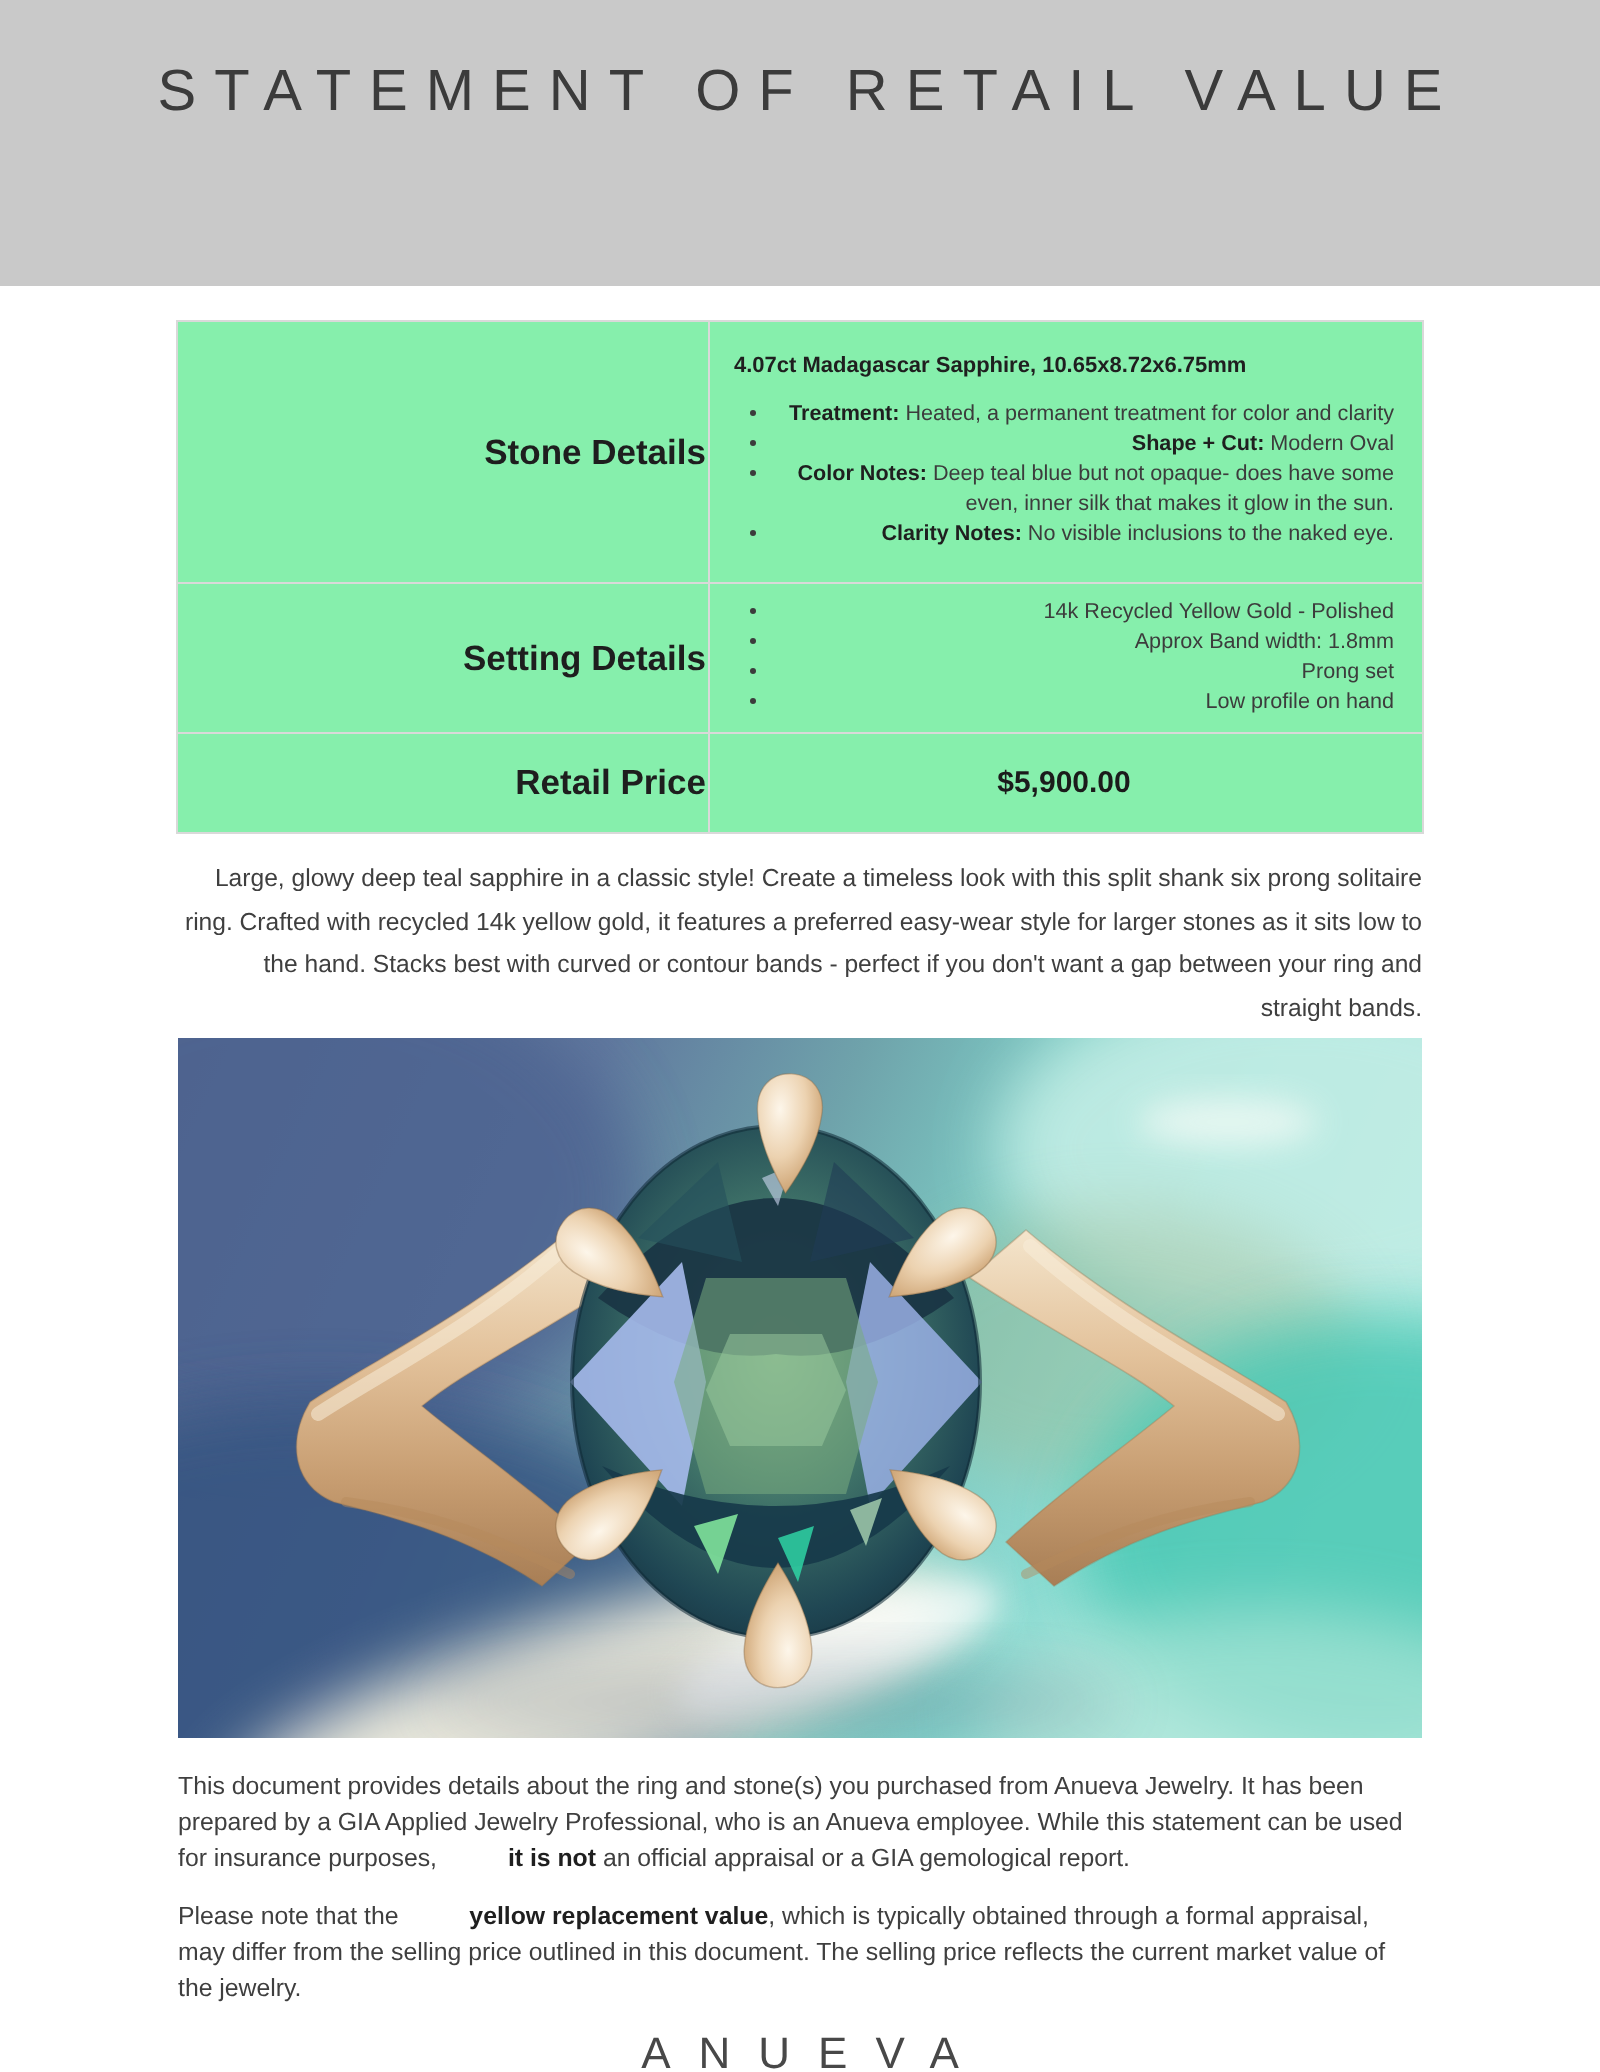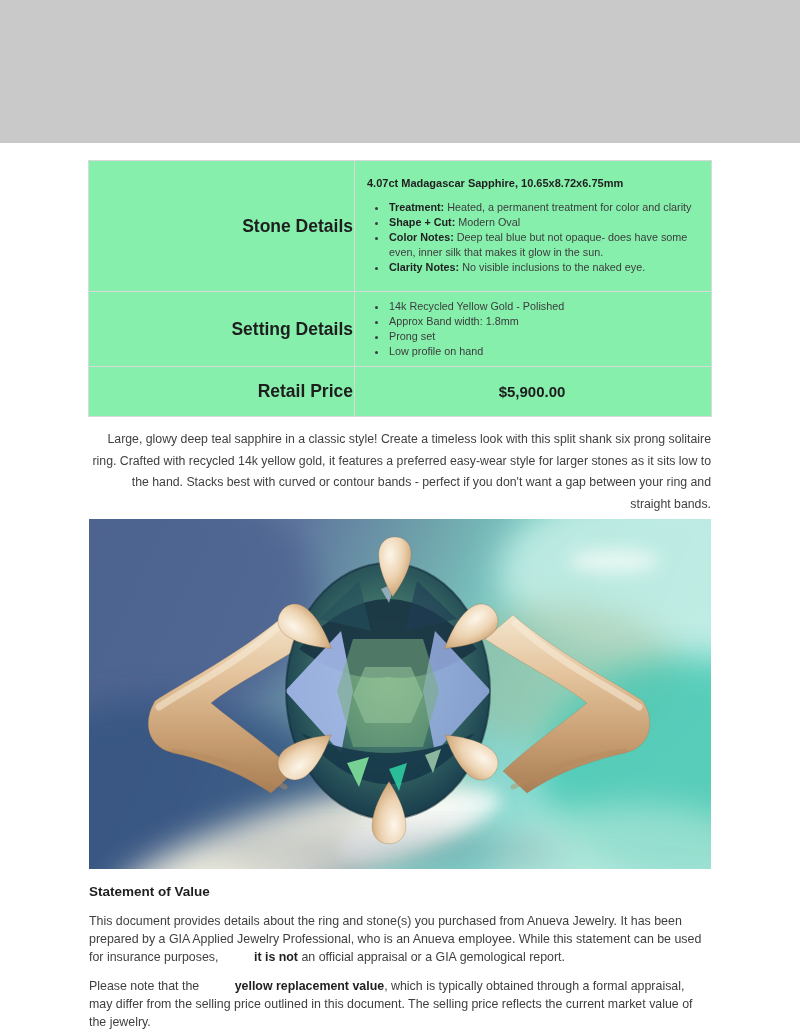--- a/index.html
+++ b/index.html
@@ -25,21 +25,21 @@
   .content { width:624px; margin:0 auto; }
   .spec-table { width:100%; border-collapse:collapse; margin-top:17px; }
   .spec-table td { border:1px solid #d9d9d9; vertical-align:middle; background:#86efac; }
   td.label-cell {
     width:266px; padding-left:63px; font-size:17.5px; font-weight:700; color:#1e1e1e;text-align:right;
   }
   td.value-cell { padding:16px 14px 16px 12px; }
   .cell-heading { margin:0 0 11px; font-size:11px; font-weight:700; color:#1f1f1f; }
   .bullets { margin:0; padding-left:21px; }
   .bullets li {
-    font-size:10.8px; line-height:15px; color:#3c3c3c; padding-left:1px;
+    font-size:10.8px; line-height:15px; color:#3c3c3c; padding-left:1px;text-align:right;
   }
   .bullets li b { color:#1f1f1f; }
   tr.setting-row td.value-cell { padding:7px 14px 7px 12px; }
   tr.price-row td.label-cell { height:48px; }
   .price-value { text-align:center; font-size:15px; font-weight:700; color:#1b1b1b; }
   
   .description {
     width:622px; margin:12px auto 0; font-size:12.3px; line-height:21.5px; color:#3f3f3f;text-align:right;
   }
   
@@ -54,20 +54,21 @@
   .brand { text-align:center; margin-top:9px; }
   .brand .name {
     font-size:22px; font-weight:400; letter-spacing:14px; text-indent:14px;
     color:#484848;
   }
 </style>
 </head>
 <body>
 
 <div class="header">
+  <h1>STATEMENT OF RETAIL VALUE</h1>
 </div>
 
 <div class="content">
   <table class="spec-table">
     <tbody>
         <tr class="stone-row">
       <td class="label-cell">Stone Details</td>
       <td class="value-cell">
         <p class="cell-heading">4.07ct Madagascar Sapphire, 10.65x8.72x6.75mm</p>
         <ul class="bullets">
@@ -185,21 +186,20 @@
       <use href="#prong" transform="translate(206,102) rotate(-53) scale(1.2)"></use>
       <use href="#prong" transform="translate(392,102) rotate(53) scale(1.2)"></use>
       <use href="#prong" transform="translate(206,244) rotate(-128) scale(1.2)"></use>
       <use href="#prong" transform="translate(392,244) rotate(128) scale(1.2)"></use>
       <use href="#prong" transform="translate(300,308) rotate(180) scale(1.2)"></use>
     </g>
   </svg>
 </div>
 
 <div class="sov">
-  <h3>Statement of Value</h3>
   <p><span>This document provides details about the ring and stone(s) you purchased from Anueva Jewelry. It has been prepared by a GIA Applied Jewelry Professional, who is an Anueva employee. While this statement can be used for insurance purposes, </span><b>it is not</b><span> an official appraisal or a GIA gemological report.</span></p>
   <p><span>Please note that the </span><b>yellow replacement value</b><span>, which is typically obtained through a formal appraisal, may differ from the selling price outlined in this document. The selling price reflects the current market value of the jewelry.</span></p>
 </div>
 
 <div class="brand">
   <div class="name">ANUEVA</div>
 
 </div>
 
 </body></html>

